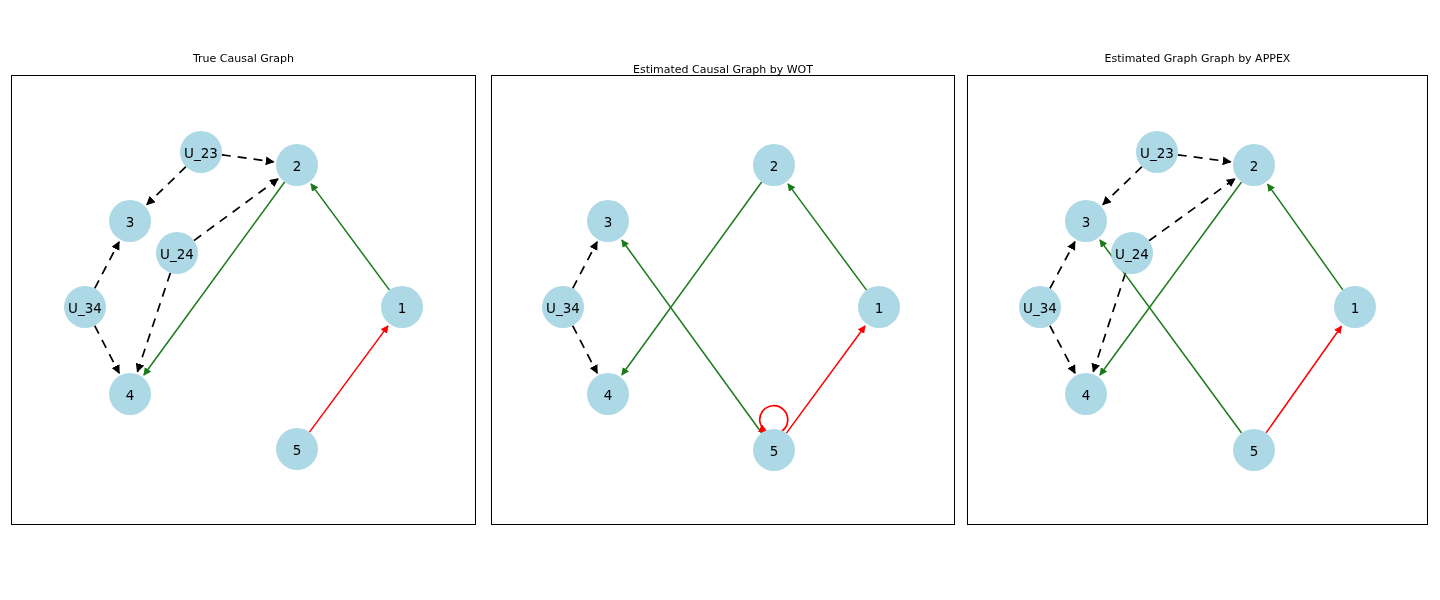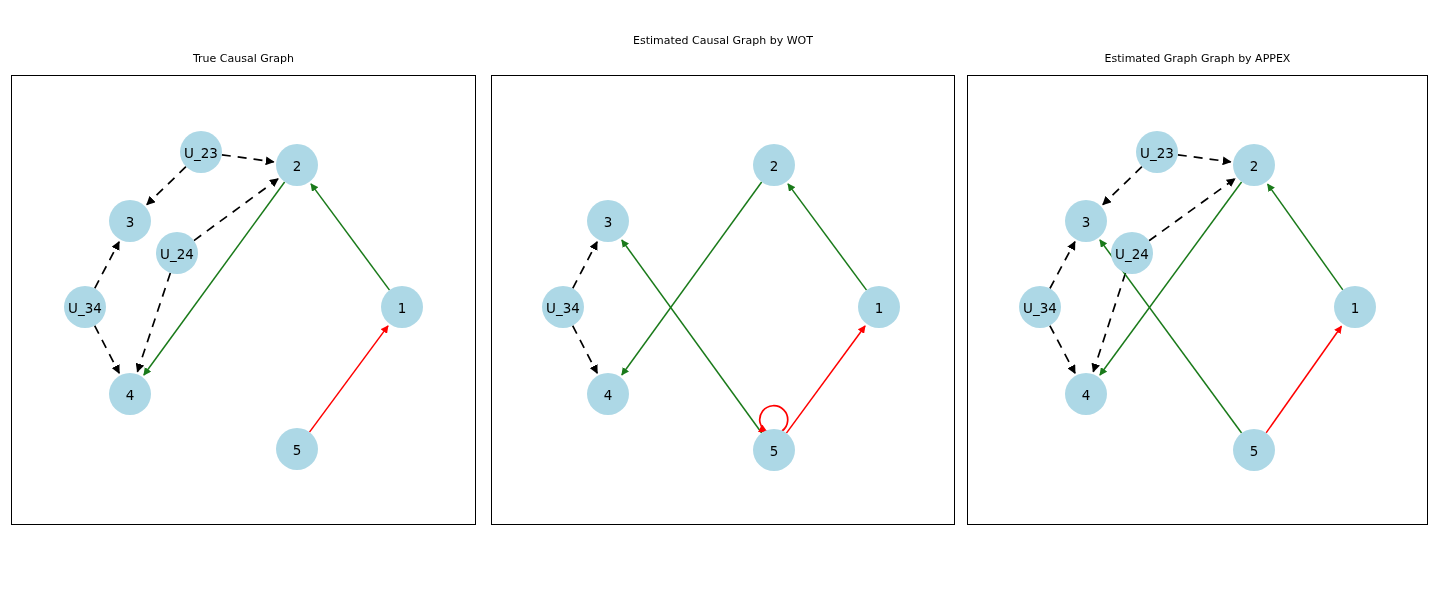--- a/index.html
+++ b/index.html
@@ -107,21 +107,21 @@
         <g>
           <circle cx="130" cy="394" r="21" fill="#ADD8E6" class="node-circle"></circle>
           <text x="130" y="394.5" class="node-label">4</text>
         </g>
         <g>
           <circle cx="297" cy="449" r="21" fill="#ADD8E6" class="node-circle"></circle>
           <text x="297" y="449.5" class="node-label">5</text>
         </g>
       </g>
     </svg>
-    <div class="panel-title" style="left: 491px; top: 33px; width: 464px;">Estimated Causal Graph by WOT</div>
+    <div class="panel-title" style="left: 491px; top: 62px; width: 464px;">Estimated Causal Graph by WOT</div>
     <div class="panel" style="left: 491px; top: 75px; width: 464px; height: 450px;"></div>
     <svg width="1440" height="600" viewBox="0 0 1440 600" class="graph-svg">
       <defs>
         <marker id="ah-blk-1" viewBox="0 0 10 10" refX="9" refY="5" markerWidth="5.2" markerHeight="5.2" orient="auto-start-reverse">
           <path d="M 0 0 L 10 5 L 0 10 z" fill="#000000"></path>
         </marker>
         <marker id="ah-grn-1" viewBox="0 0 10 10" refX="9" refY="5" markerWidth="5.2" markerHeight="5.2" orient="auto-start-reverse">
           <path d="M 0 0 L 10 5 L 0 10 z" fill="#1a7a1a"></path>
         </marker>
         <marker id="ah-red-1" viewBox="0 0 10 10" refX="9" refY="5" markerWidth="5.2" markerHeight="5.2" orient="auto-start-reverse">

